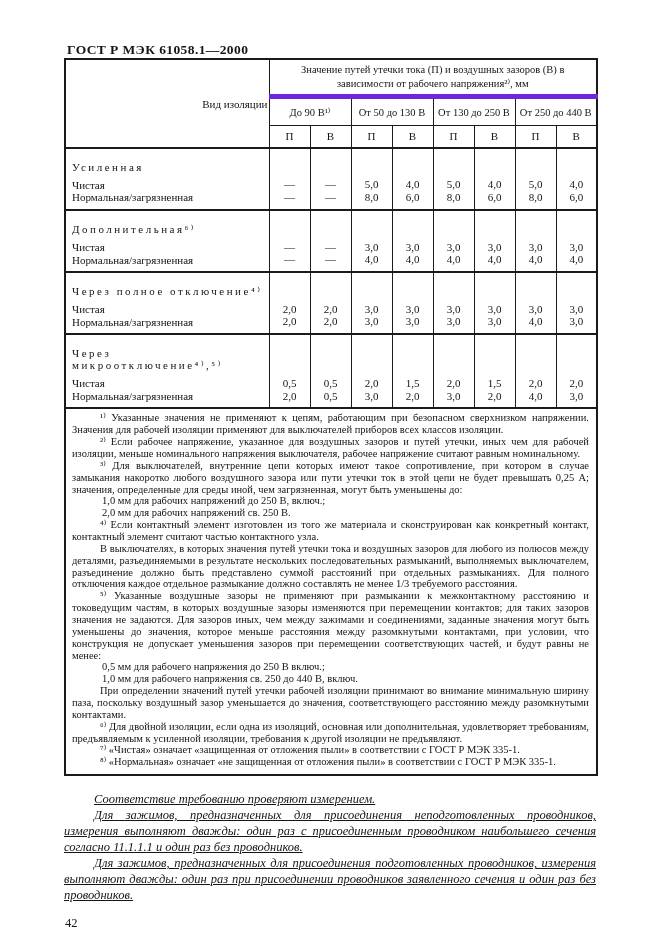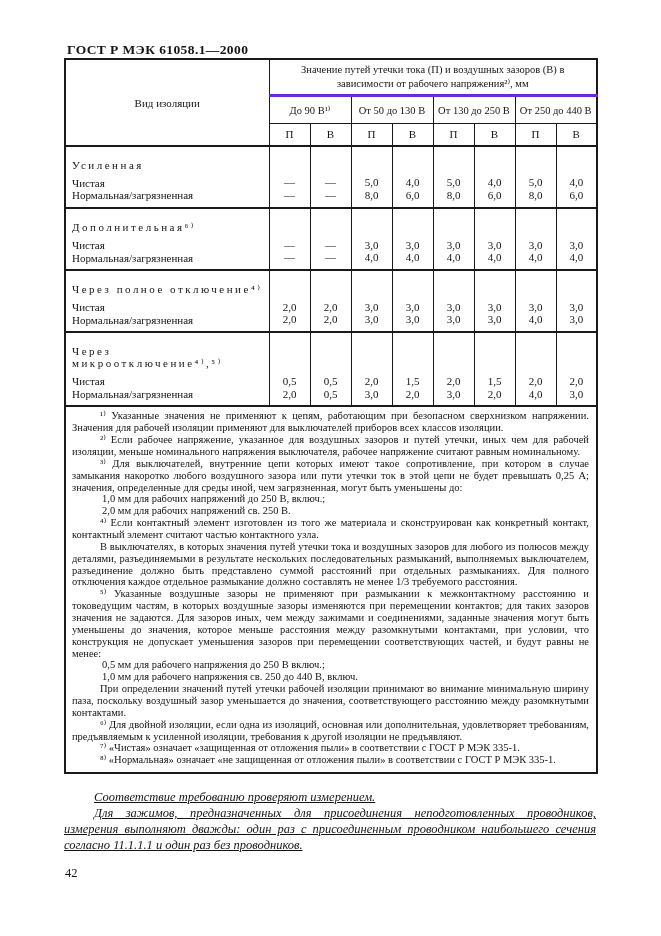--- a/index.html
+++ b/index.html
@@ -35,29 +35,29 @@
     border:2px solid #1a1a1a;
   }
   table.std th, table.std td {
     border-left:1px solid #1a1a1a;
     border-right:1px solid #1a1a1a;
     font-weight:normal;
     box-sizing:border-box;
   }
   th.insulation-h {
     font-size:11px;
-    text-align:center;
+    text-align:right;
     vertical-align:middle;
   }
   th.span-h {
     font-size:10.5px;
     line-height:1.3;
     text-align:center;
     padding:3px 10px 4px 10px;
-    border-bottom:3px solid #6d28d9;
+    border-bottom:5px solid #6d28d9;
   }
   th.vrange {
     font-size:10.5px;
     text-align:center;
     padding:7px 0;
     border-bottom:1px solid #1a1a1a;
     border-top:1px solid #1a1a1a;
   }
   th.pv {
     font-size:11px;
@@ -304,17 +304,18 @@
               <p class="para">⁸⁾ «Нормальная» означает «не защищенная от отложения пыли» в соответствии с ГОСТ Р МЭК 335-1.</p>
             </div>
         </td>
       </tr>
     </tbody>
   </table>
 
   <div class="body-text">
       <p>Соответствие требованию проверяют измерением.</p>
       <p>Для зажимов, предназначенных для присоединения неподготовленных проводников, измерения выполняют дважды: один раз с присоединенным проводником наибольшего сечения согласно 11.1.1.1 и один раз без проводников.</p>
+      <p>Для зажимов, предназначенных для присоединения подготовленных проводников, измерения выполняют дважды: один раз при присоединении проводников заявленного сечения и один раз без проводников.</p>
     </div>
 
   <div class="page-number">42</div>
 
 </div>
 
 </body></html>

